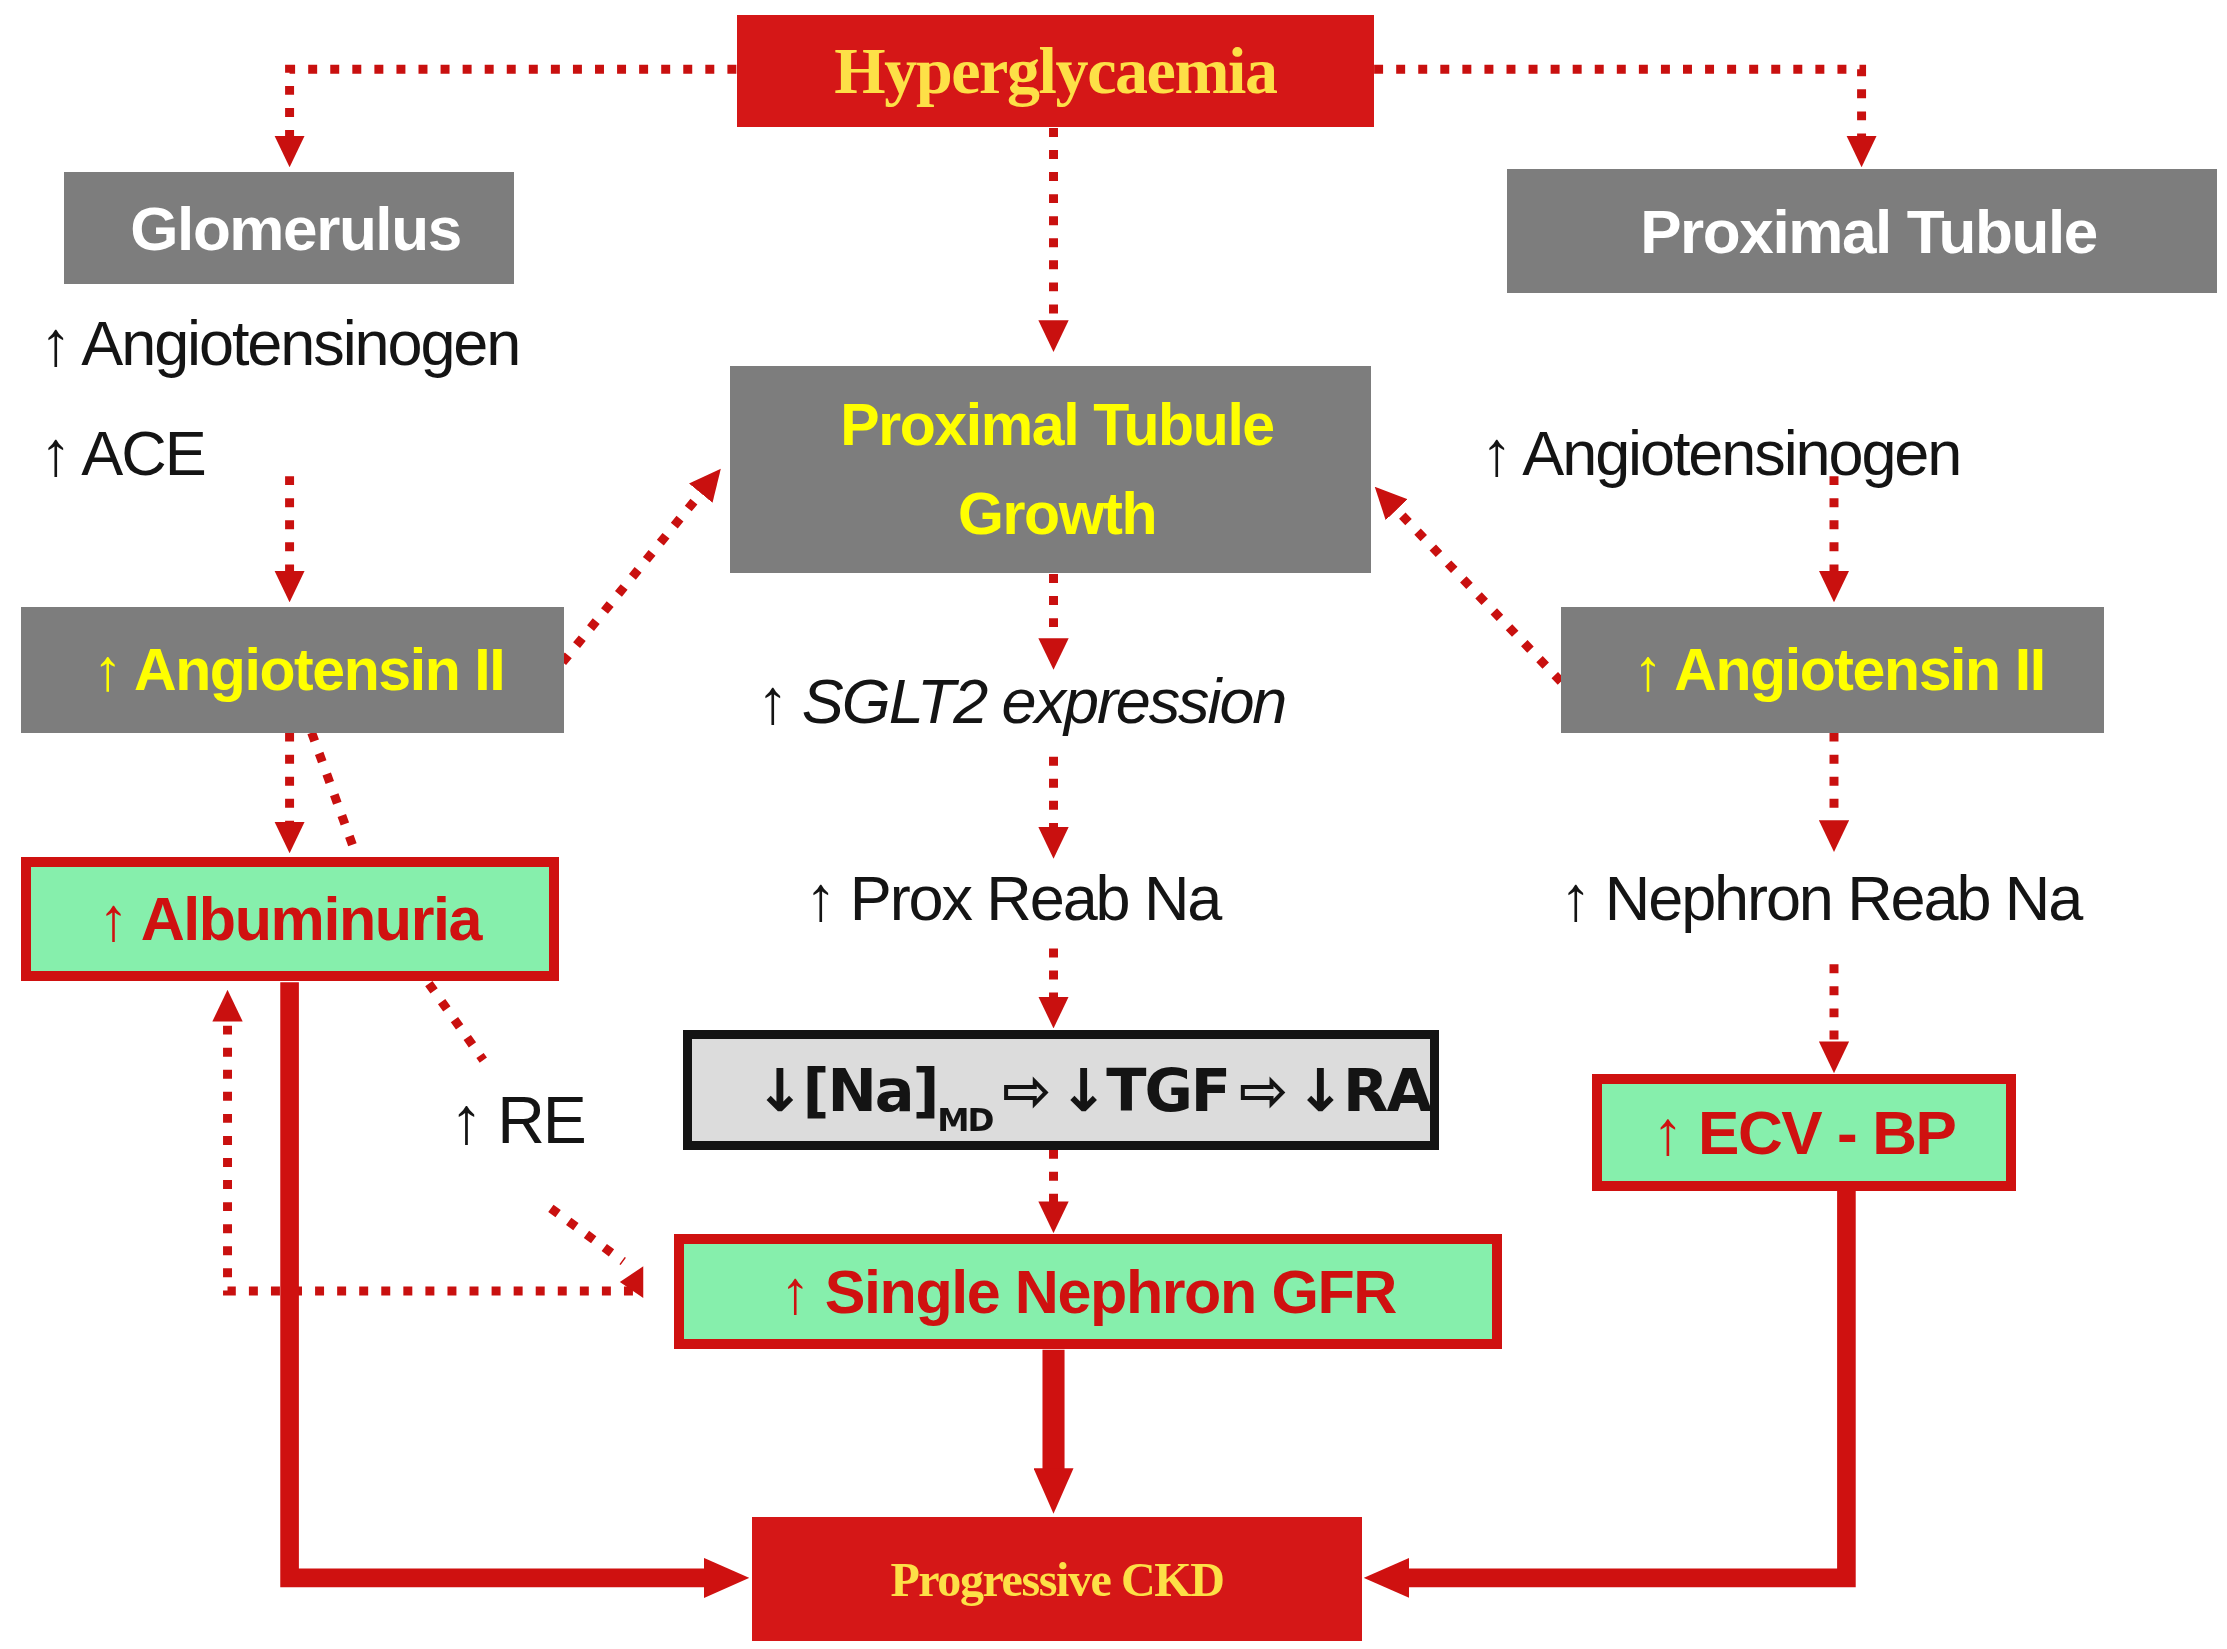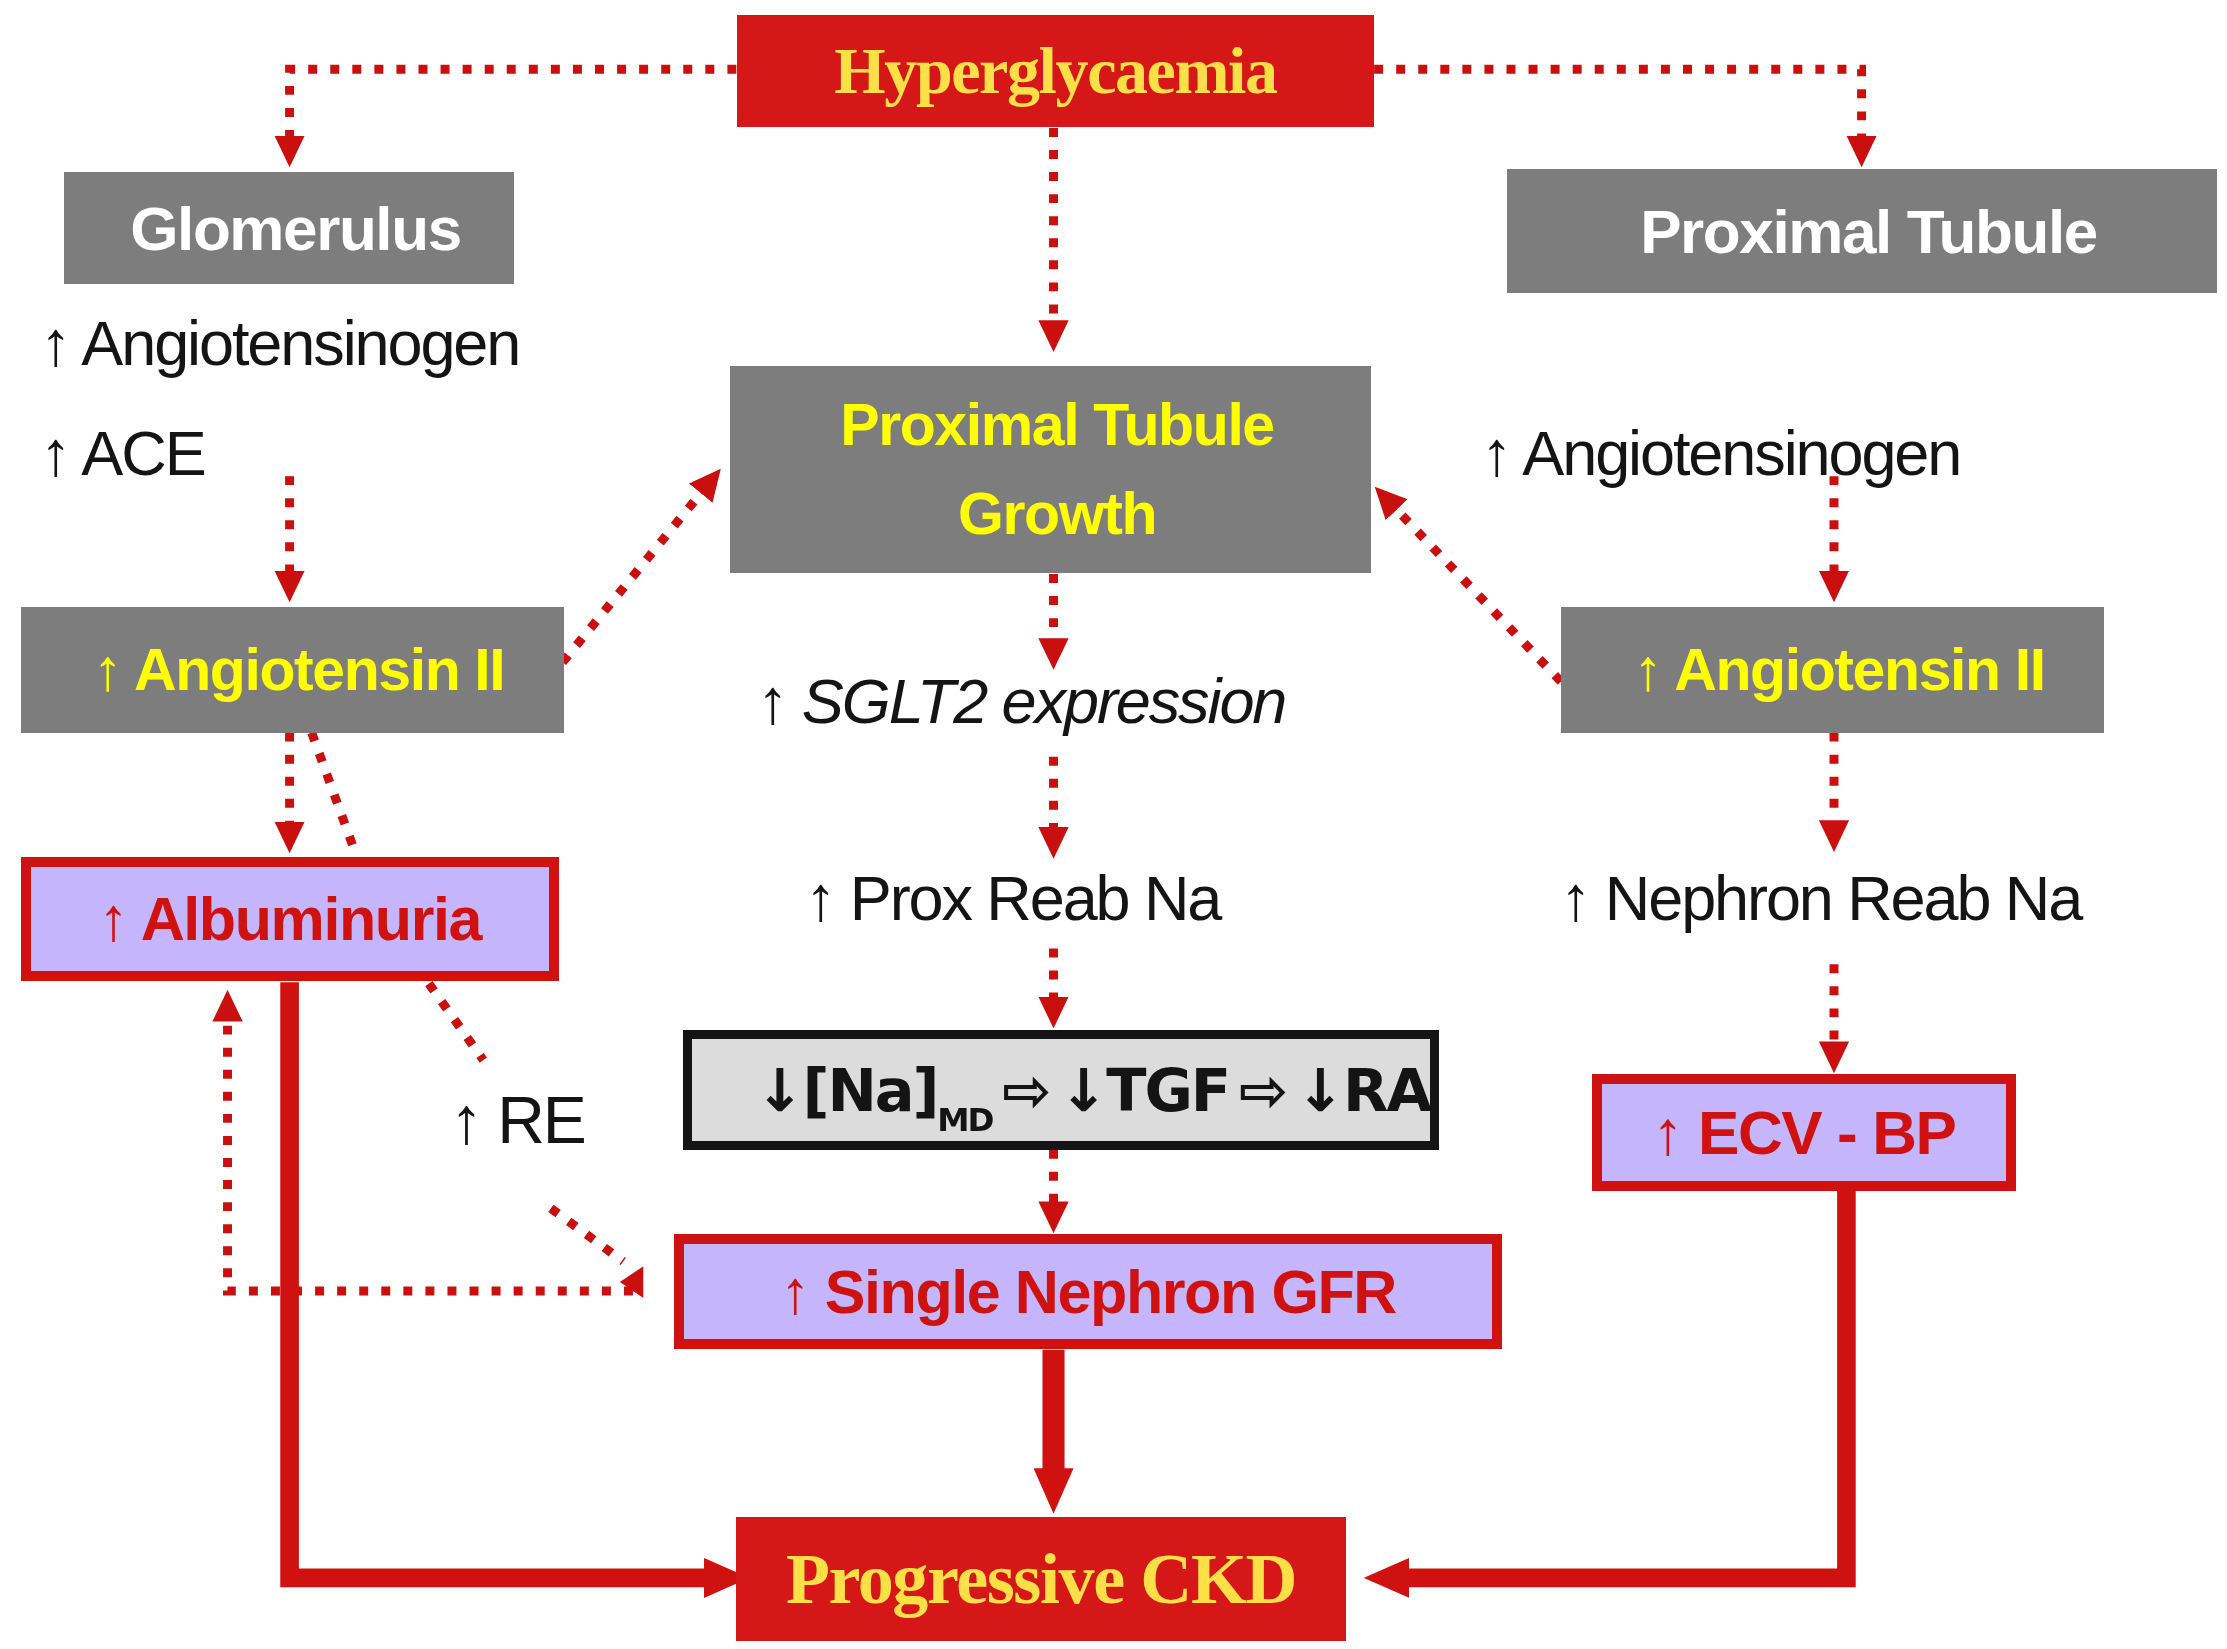--- a/index.html
+++ b/index.html
@@ -5,21 +5,21 @@
   html,body{margin:0;padding:0;background:#ffffff;}
   #canvas{position:relative;width:2227px;height:1650px;background:#ffffff;overflow:hidden;
           font-family:"Liberation Sans",sans-serif;}
   #wires{position:absolute;left:0;top:0;width:2227px;height:1650px;}
   .box{position:absolute;display:flex;align-items:center;justify-content:center;
        box-sizing:border-box;text-align:center;font-weight:bold;letter-spacing:-1.4px;
        white-space:nowrap;}
   .gray{background:#7d7d7d;color:#ffffff;padding-left:13px;}
   .gray.ytext{color:#ffff00;}
   .redfill{background:#d51717;color:#fde047;font-family:Liberation Serif, serif;}
-  .redline{background:#c4b5fd;border:10.3px solid #cf1110;color:#cf1110;}
+  .redline{background:#86efac;border:10.3px solid #cf1110;color:#cf1110;}
   .nabox{background:#dcdcdc;border:9.7px solid #141414;color:#141414;font-weight:bold;
          font-family:"DejaVu Sans","Liberation Sans",sans-serif;letter-spacing:-2.1px;justify-content:flex-end;}
   .nabox sub{font-size:0.55em;line-height:0;position:relative;top:0.25em;}
   .nabox .gap{display:inline-block;width:9.7px;}
   .lbl{position:absolute;color:#141414;font-size:63px;line-height:1.12;
        letter-spacing:-2.1px;white-space:nowrap;}
   .two-line{line-height:1.5;}
 </style>
 </head>
 <body>
@@ -88,21 +88,21 @@
   <div class="box nabox" style="left:683px;top:1030px;width:756px;height:120px;font-size:59px;">
     <span>
       <span>↓[Na]</span><sub>MD</sub><span class="gap"></span><span>⇨</span><span class="gap"></span><span>↓TGF</span><span class="gap"></span><span>⇨</span><span class="gap"></span><span>↓RA</span>
     </span>
   </div>
 
   <div class="box redline" style="left:645px;top:1234px;width:828px;height:115px;font-size:61px;margin-left:29px;">↑ Single Nephron GFR</div>
 
   <div class="box redline" style="left:1592px;top:1074px;width:424px;height:117px;font-size:62px;">↑ ECV - BP</div>
 
-  <div class="box redfill" style="left:736px;top:1517px;width:610px;height:124px;font-size:72px;">Progressive CKD</div>
+  <div class="box redfill" style="left:752px;top:1517px;width:610px;height:124px;font-size:48px;">Progressive CKD</div>
 
   <div class="lbl" style="left:40px;top:308px;">↑ Angiotensinogen</div>
 
   <div class="lbl" style="left:40px;top:418px;">↑ ACE</div>
 
 
   <div class="lbl" style="left:1481px;top:418px;">↑ Angiotensinogen</div>
 
   <div class="lbl" style="left:757px;top:666px;font-style:italic;">↑ SGLT2 expression</div>
 

